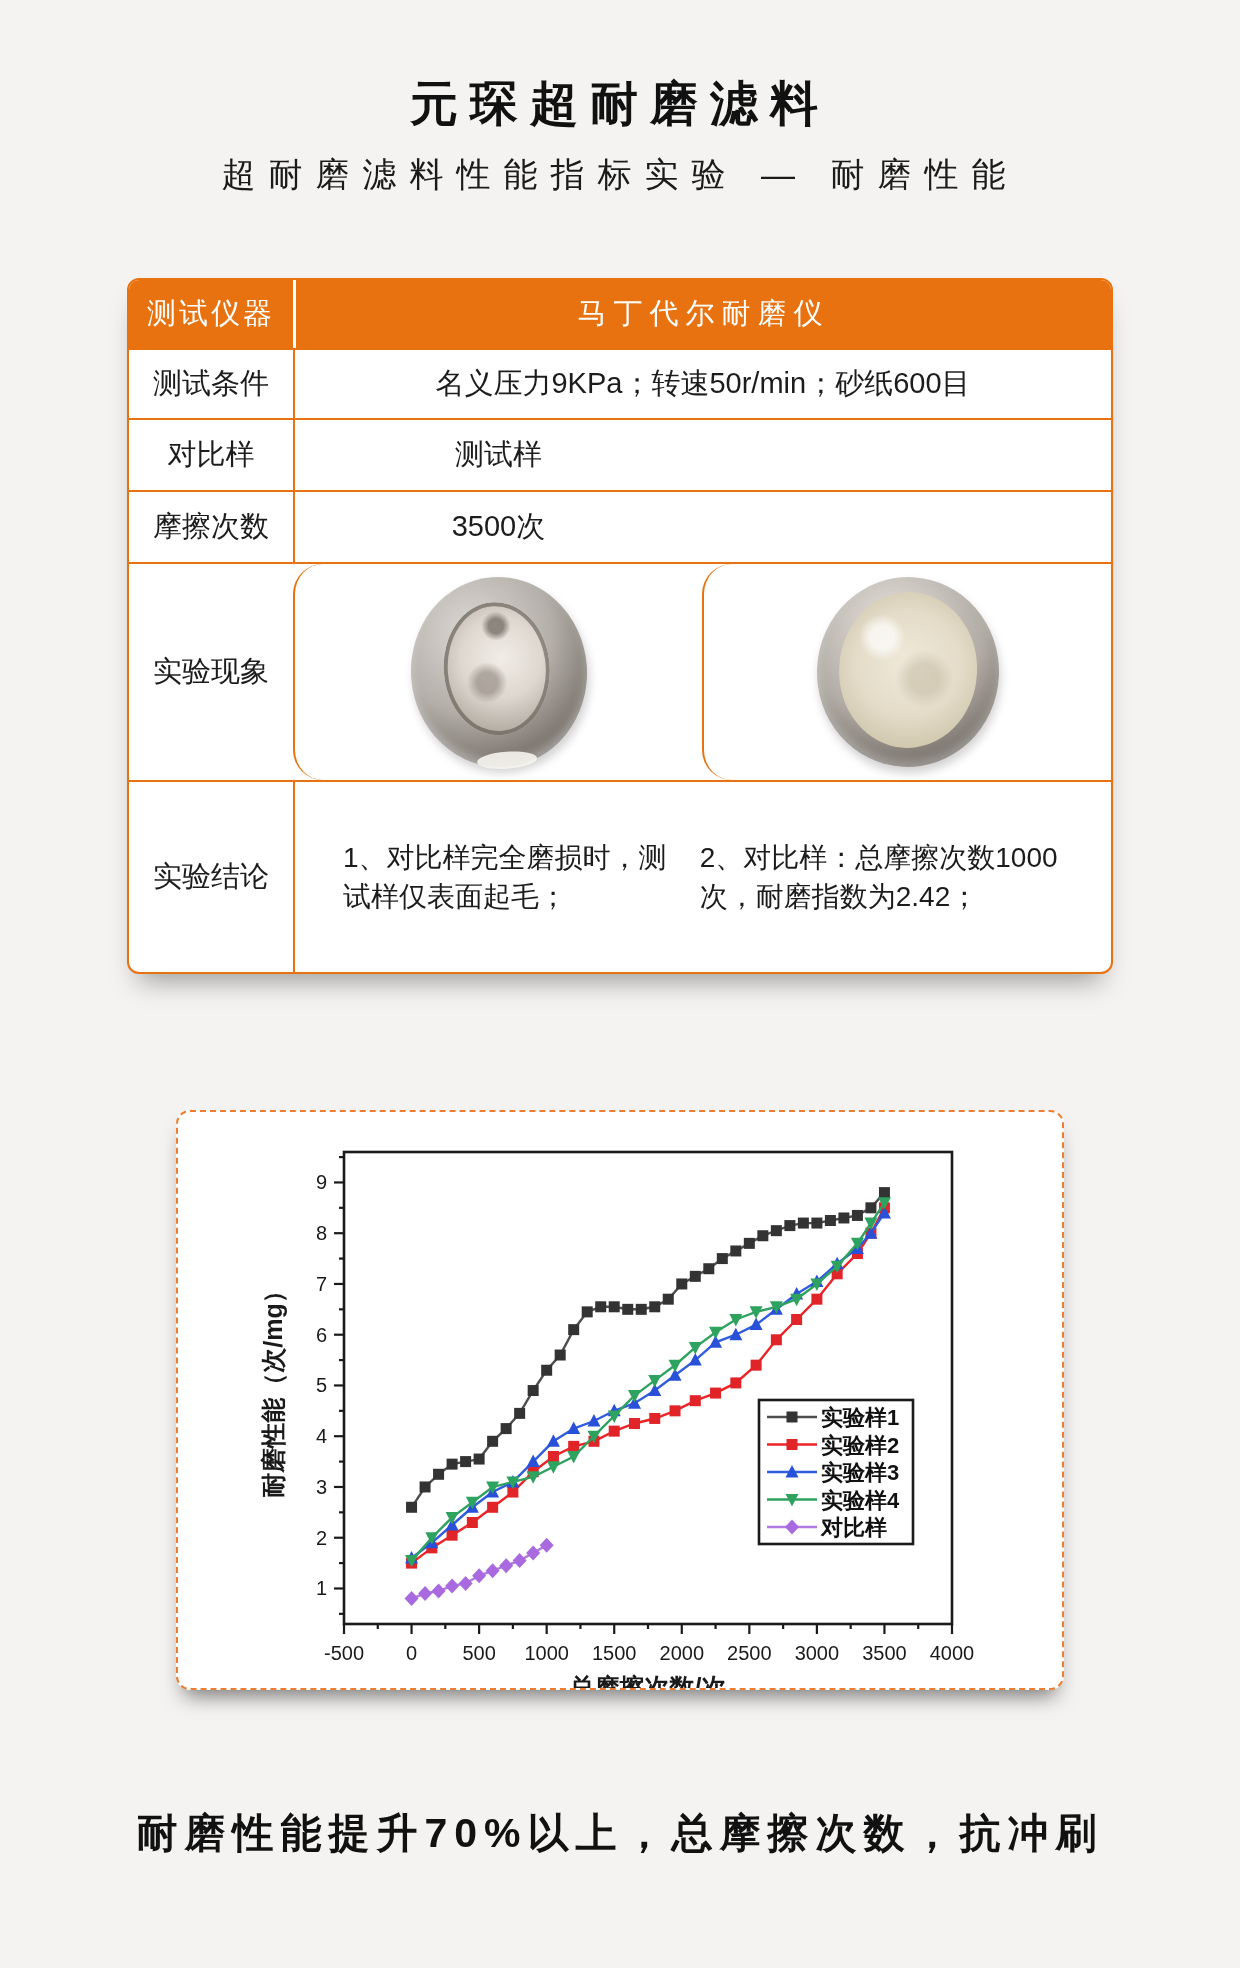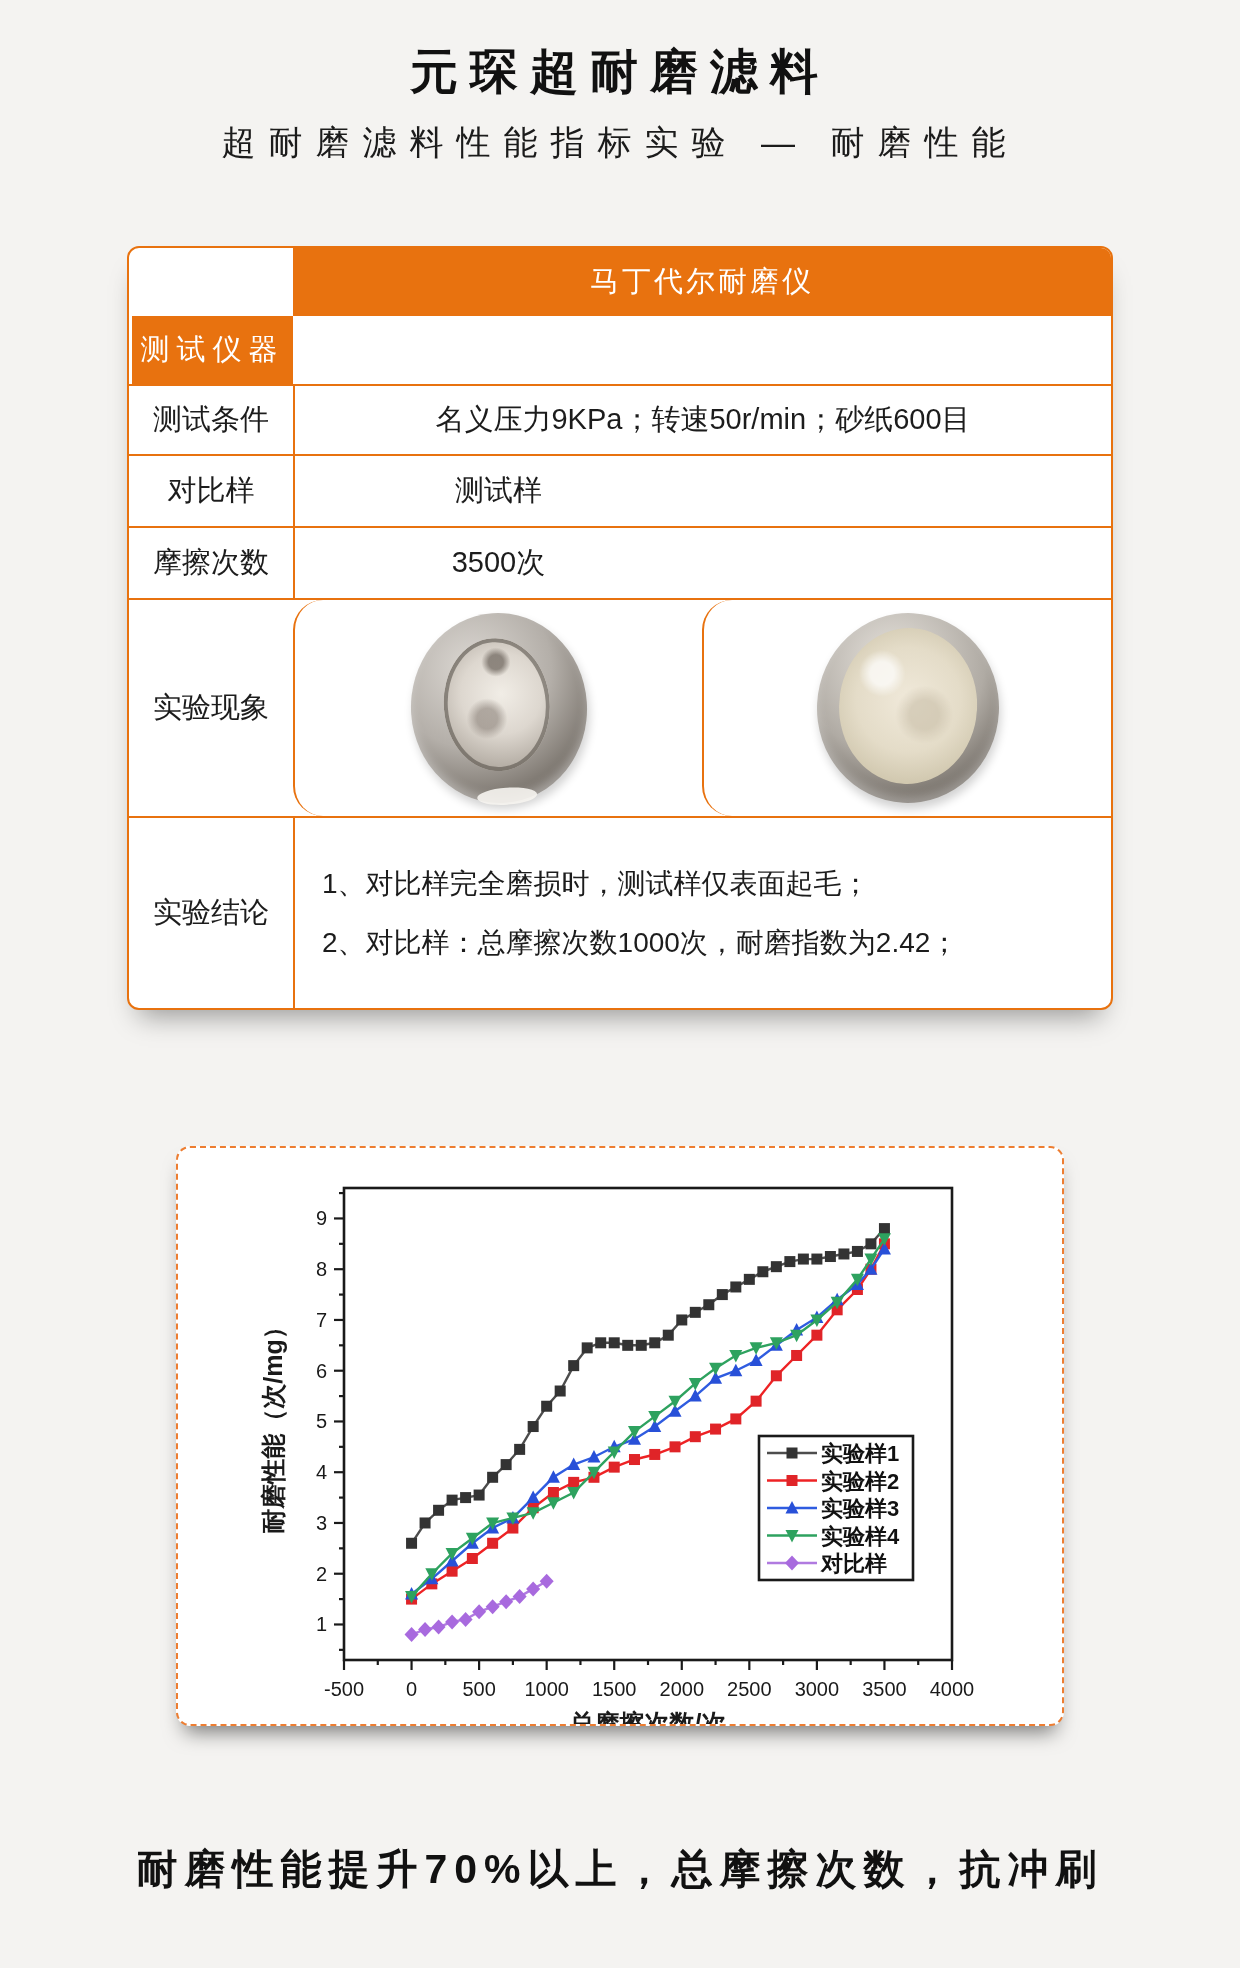--- a/index.html
+++ b/index.html
@@ -10,21 +10,21 @@
   }
   html,body{margin:0;padding:0;}
   body{
     width:1240px;height:1968px;background:var(--bg);
     font-family:"Liberation Sans","DejaVu Sans",sans-serif;color:var(--ink);
     overflow:hidden;position:relative;
   }
   .page{width:1240px;height:1968px;}
 
   .title{
-    padding-top:40px;text-align:center;
+    padding-top:72px;text-align:center;
     font-size:48px;font-weight:bold;letter-spacing:12px;color:#111;
   }
   .subtitle{
     margin-top:16px;text-align:center;
     font-size:34px;font-weight:normal;letter-spacing:13px;color:#1b1b1b;
   }
 
   
   .rtable{
     width:986px;margin:80px auto 0;background:#fff;
@@ -44,22 +44,22 @@
   .tcell.span2{grid-column:2/4;}
   .trow.header .tcell{
     background:var(--orange);color:#fff;border-left:3px solid #fff;
     letter-spacing:7px;font-size:29px;min-height:68px;
   }
   .trow.header .tcell:first-child{border-left:none;letter-spacing:3px;}
   .trow.r-sample .tcell,.trow.r-friction .tcell{min-height:70px;}
   .trow.r-photos .tcell{min-height:216px;border-radius:30px;}
   .trow.r-conclusion .tcell{min-height:190px;}
   .conclusion-list{
-    display:flex;flex-direction:column;align-items:flex-start;justify-content:center;
-    padding:18px 20px 18px 27px;gap:20px;width:100%;box-sizing:border-box;
+    display:flex;flex-direction:row;align-items:flex-start;justify-content:center;
+    padding:18px 20px 18px 48px;gap:20px;width:100%;box-sizing:border-box;
   }
   .conclusion-list p{margin:0;font-size:28px;text-align:left;line-height:1.4;}
 
   
   .photo{position:relative;border-radius:50%;}
   .photo-worn{
     width:176px;height:190px;transform:rotate(-4deg);
     background:radial-gradient(circle at 36% 28%,#dcd8d3 0%,#b4afa9 45%,#817b74 72%,#6e6862 86%,#9b958e 97%);
     box-shadow:inset 0 -6px 10px rgba(255,255,255,.35), 2px 6px 10px rgba(0,0,0,.18);
   }
@@ -107,22 +107,22 @@
 </head>
 <body>
 
 <div class="page">
 
   <div class="title">元琛超耐磨滤料</div>
   <div class="subtitle">超耐磨滤料性能指标实验 — 耐磨性能</div>
 
   <div class="rtable">
     <div class="trow header">
+      <div class="tcell">测试仪器</div>
       <div class="tcell span2">马丁代尔耐磨仪</div>
-      <div class="tcell">测试仪器</div>
     </div>
     <div class="trow">
       <div class="tcell">测试条件</div>
       <div class="tcell span2">名义压力9KPa；转速50r/min；砂纸600目</div>
     </div>
     <div class="trow r-sample">
       <div class="tcell">对比样</div>
       <div class="tcell">测试样</div>
     </div>
     <div class="trow r-friction">

